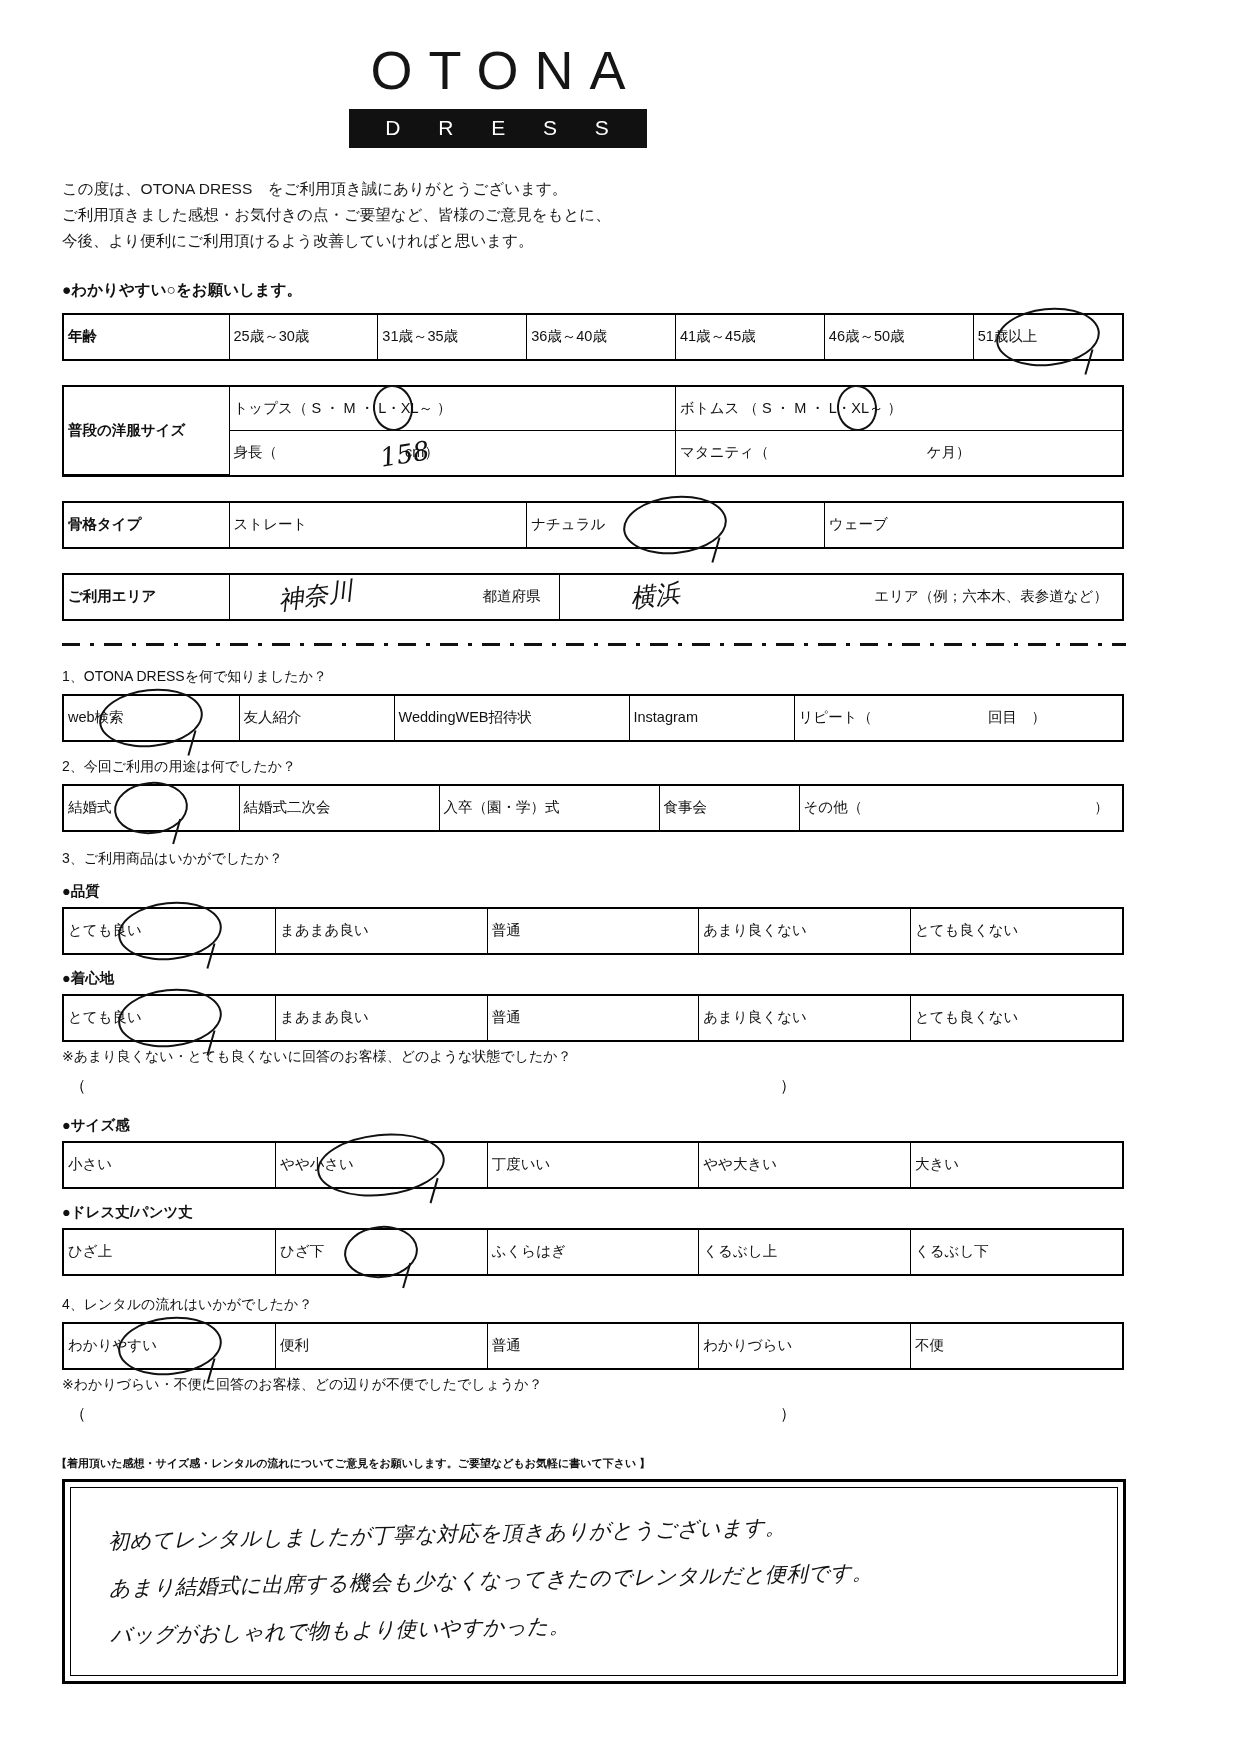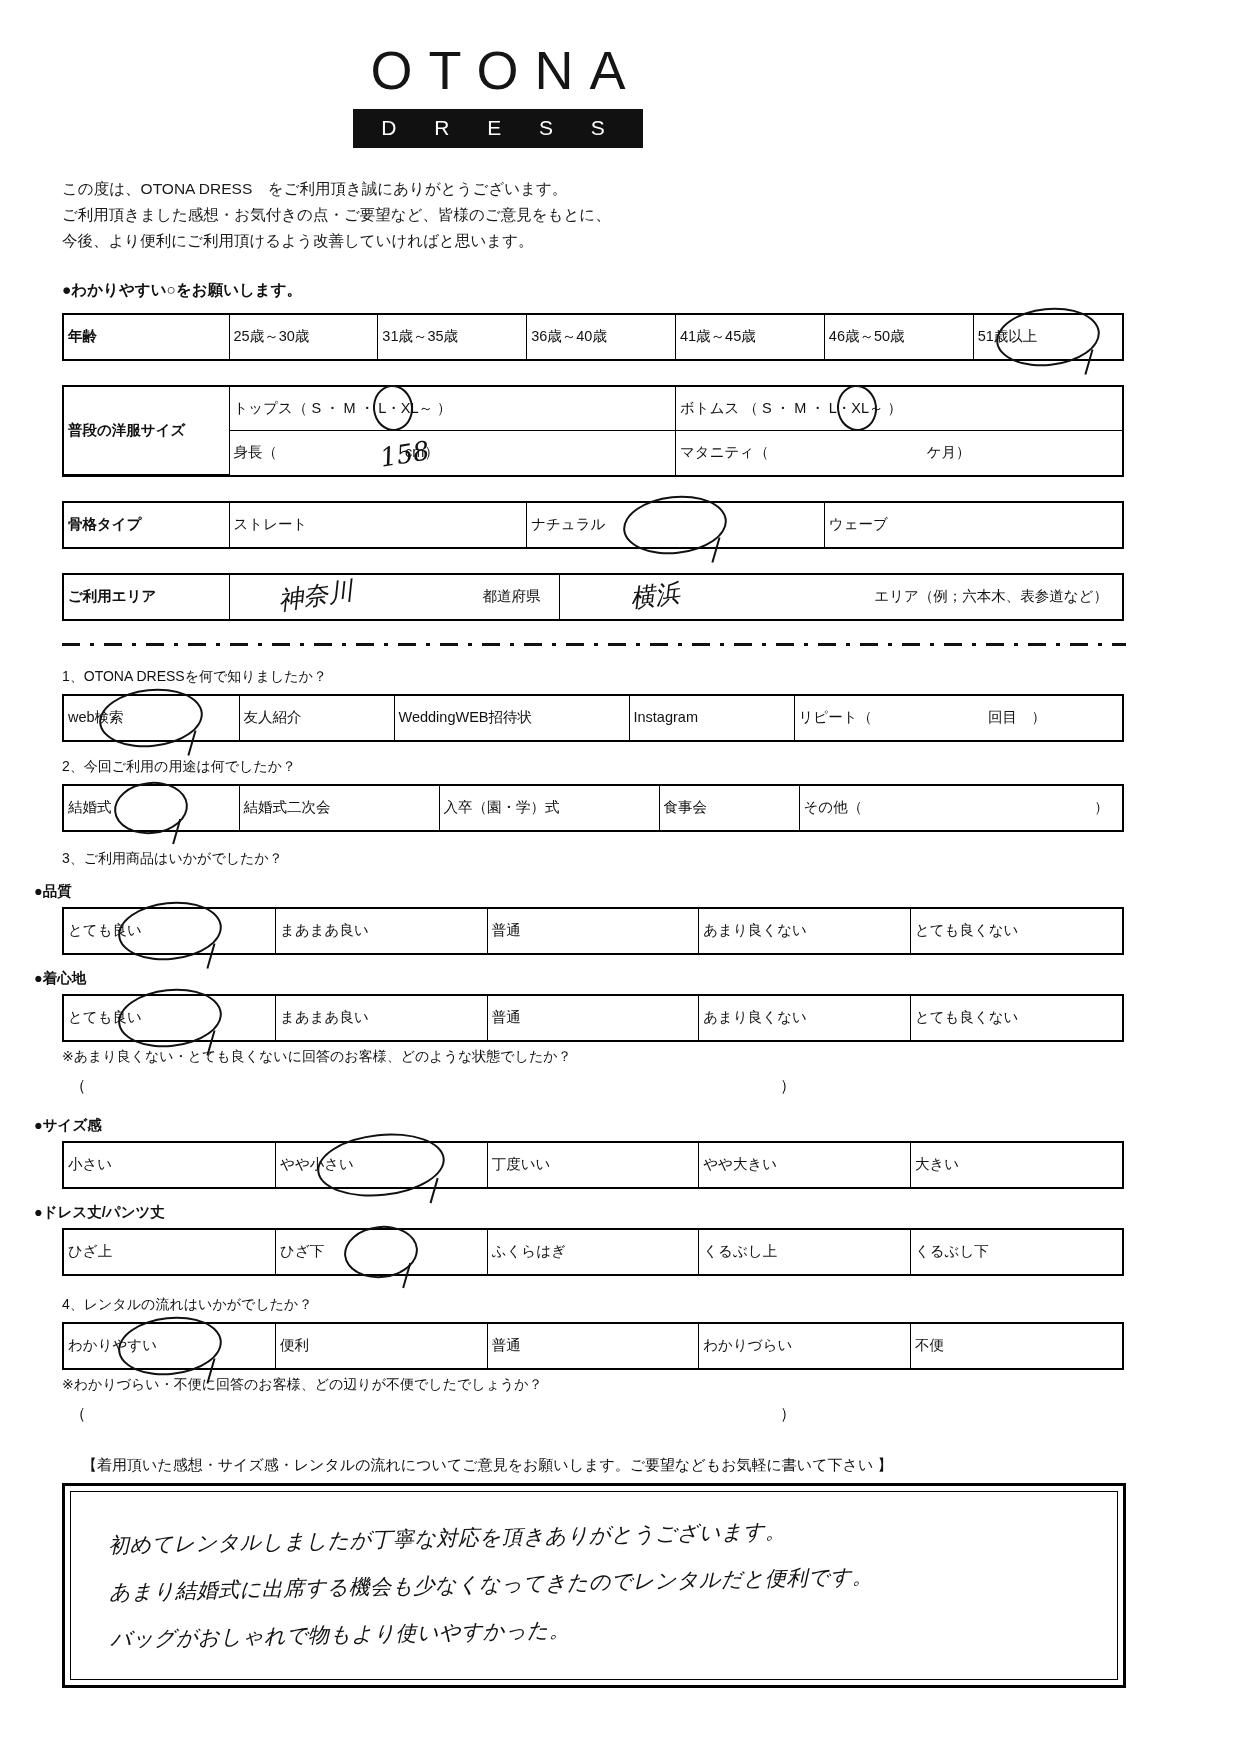--- a/index.html
+++ b/index.html
@@ -16,21 +16,21 @@
 
   
   .logo-wrap { text-align:center; padding-top:42px; }
   .logo-otona {
     font-size:54px; letter-spacing:16px; font-weight:400;
     font-family:"Liberation Sans","DejaVu Sans",sans-serif;
     color:#151515; line-height:1.05; padding-left:16px;
   }
   .logo-dress-band {
     display:inline-block; background:#111111; color:#ffffff;
-    font-size:21px; letter-spacing:16px; padding:7px 22px 8px 28px;
+    font-size:21px; letter-spacing:16px; padding:7px 22px 8px 36px;
     margin-top:10px;
   }
 
   
   .intro { margin:28px 0 0 62px; font-size:15.5px; line-height:26px; color:#1a1a1a; }
   .intro div { white-space:nowrap; }
 
   .section-lead { margin:26px 0 12px 62px; font-size:15.5px; font-weight:bold; }
 
   
@@ -71,29 +71,29 @@
   }
 
   
   .dash-div {
     margin:22px 0 22px 62px; width:1064px; height:3px;
     background:repeating-linear-gradient(to right,#111 0 18px,transparent 18px 28px,#111 28px 32px,transparent 32px 42px);
   }
 
   
   .q-head { margin:0 0 8px 62px; font-size:14px; font-weight:normal; }
-  .sub-head { margin:14px 0 6px 34px; font-size:14.5px; font-weight:bold; }
+  .sub-head { margin:14px 0 6px 62px; font-size:14.5px; font-weight:bold; }
   .note { margin:6px 4px 0 62px; font-size:14px; }
   .paren-row { margin:10px 0 0 62px; font-size:16px; width:1062px; position:relative; height:26px;}
   .paren-row .p-open { position:absolute; left:8px; top:0; }
   .paren-row .p-close { position:absolute; left:718px; top:0; }
 
   
   .comment-head {
-    margin:26px 0 8px 82px; font-size:15px; font-weight:normal;
+    margin:26px 0 8px 56px; font-size:11px; font-weight:bold;
   }
   .comment-box {
     margin-left:62px; width:1064px; height:205px;
     border:3px solid #000; position:relative; background:#fff;
   }
   .comment-inner { position:absolute; inset:5px; border:1px solid #000; }
   .comment-text {
     position:absolute; left:44px; top:26px; right:24px;
     font-family:"DejaVu Serif", serif; font-style:italic;
     font-size:21px; line-height:47px; color:#111;

